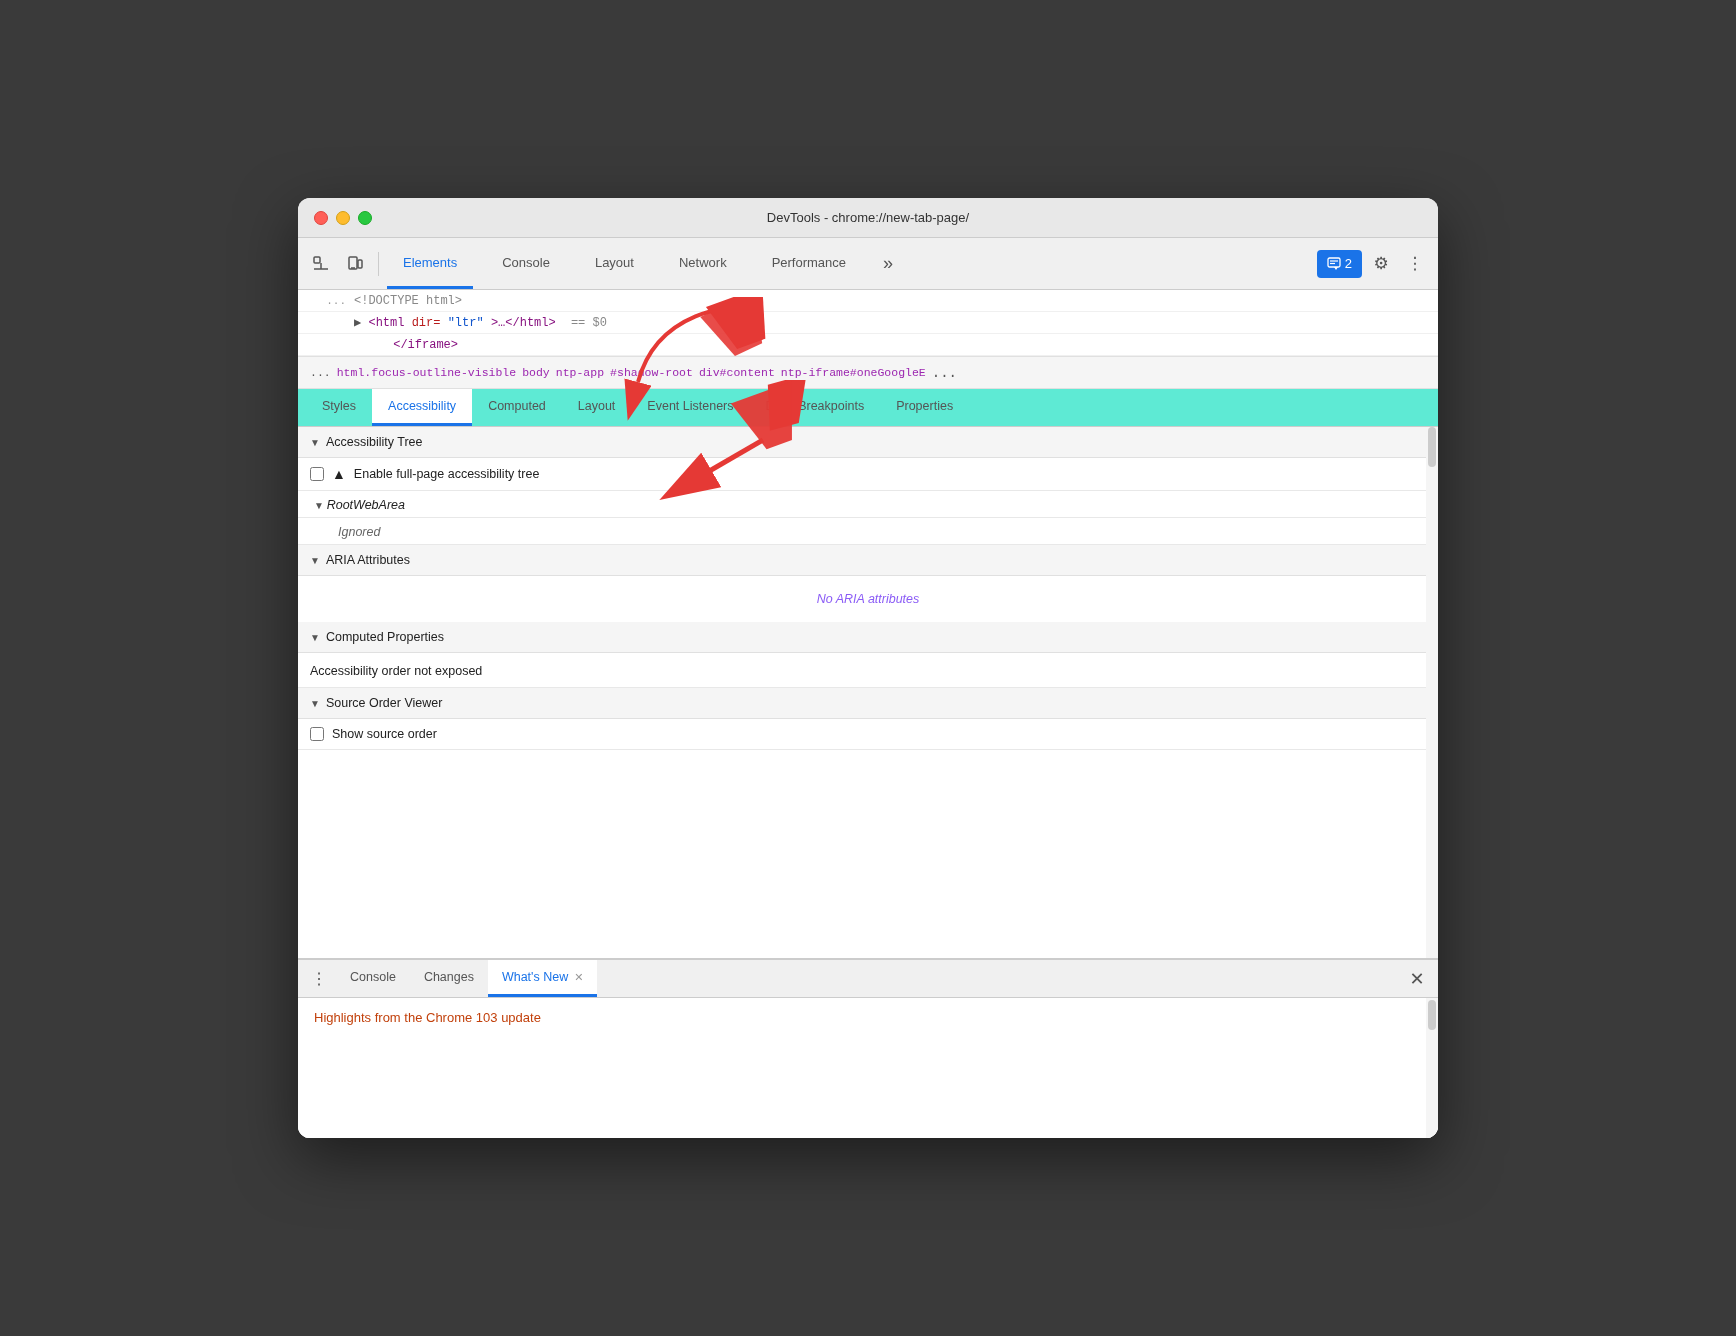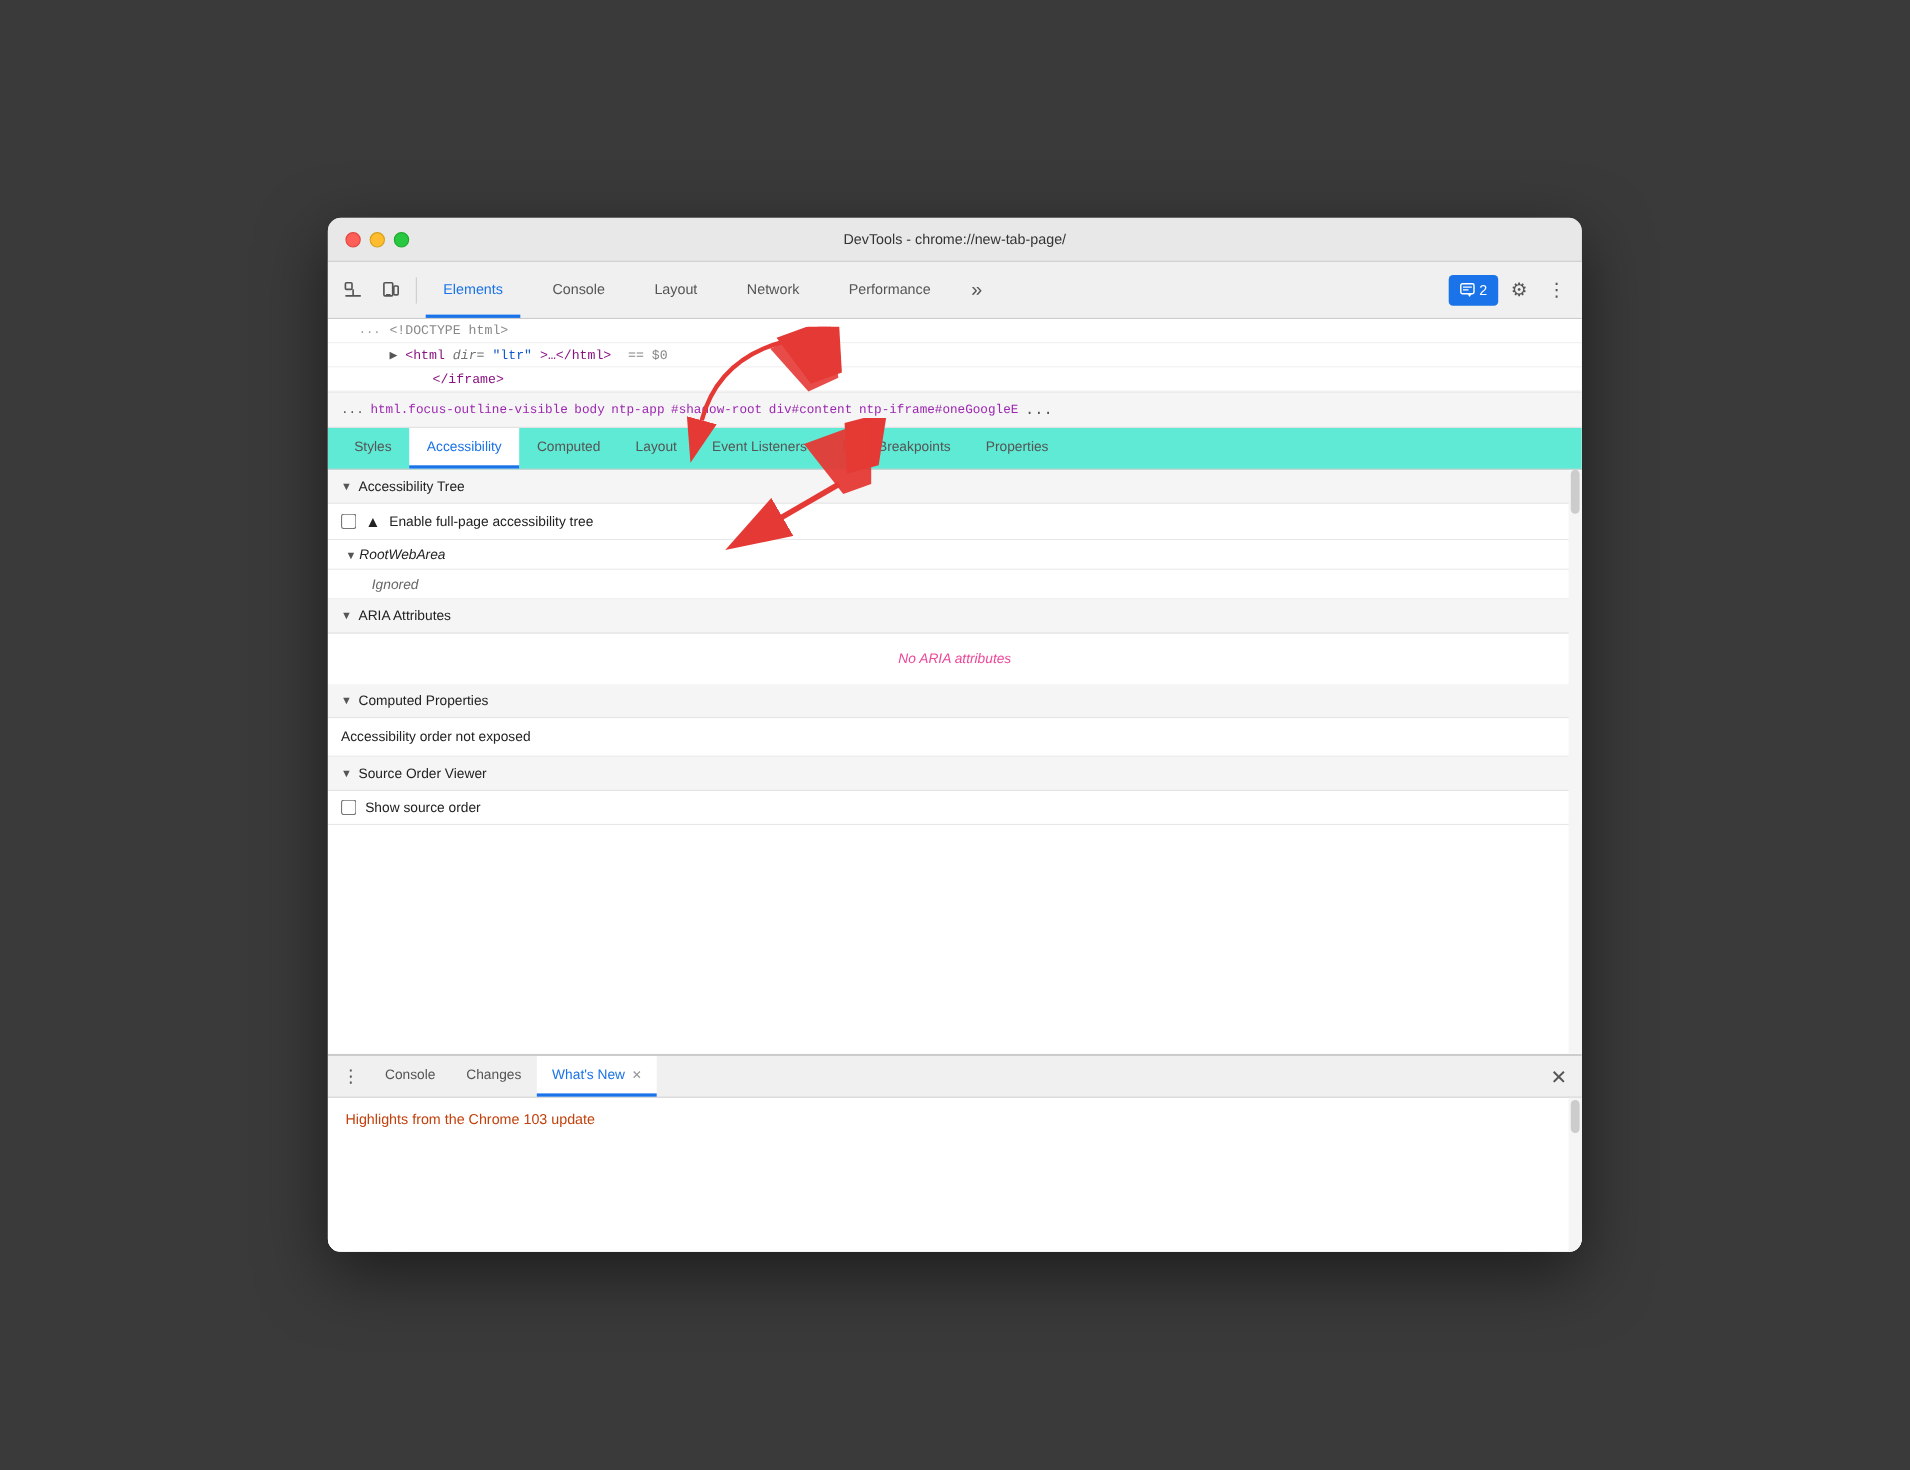--- a/index.html
+++ b/index.html
@@ -156,21 +156,21 @@
       min-width: 48px;
       color: #999;
       font-size: 11px;
       text-align: right;
       padding-right: 8px;
     }
     .html-content {
       flex: 1;
     }
     .tag-purple { color: #881280; }
-    .attr-blue { color: #737373; font-style: italic; }
+    .attr-blue { color: #b91c1c; }
     
     .breadcrumb-bar {
       background: #f5f5f5;
       border-bottom: 1px solid #e0e0e0;
       padding: 4px 12px;
       display: flex;
       align-items: center;
       font-family: 'Menlo', 'Monaco', 'Courier New', monospace;
       font-size: 11.5px;
       gap: 6px;
@@ -252,21 +252,21 @@
       gap: 8px;
       font-size: 12.5px;
       color: #222;
     }
     .checkbox-row input[type="checkbox"] {
       width: 14px;
       height: 14px;
     }
     .centered-text {
       text-align: center;
-      color: #ec4899;
+      color: #8b5cf6;
       font-style: italic;
       font-size: 12.5px;
       padding: 16px;
     }
     
     .bottom-drawer {
       border-top: 2px solid #ccc;
       background: #f0f0f0;
       display: flex;
       flex-direction: column;

